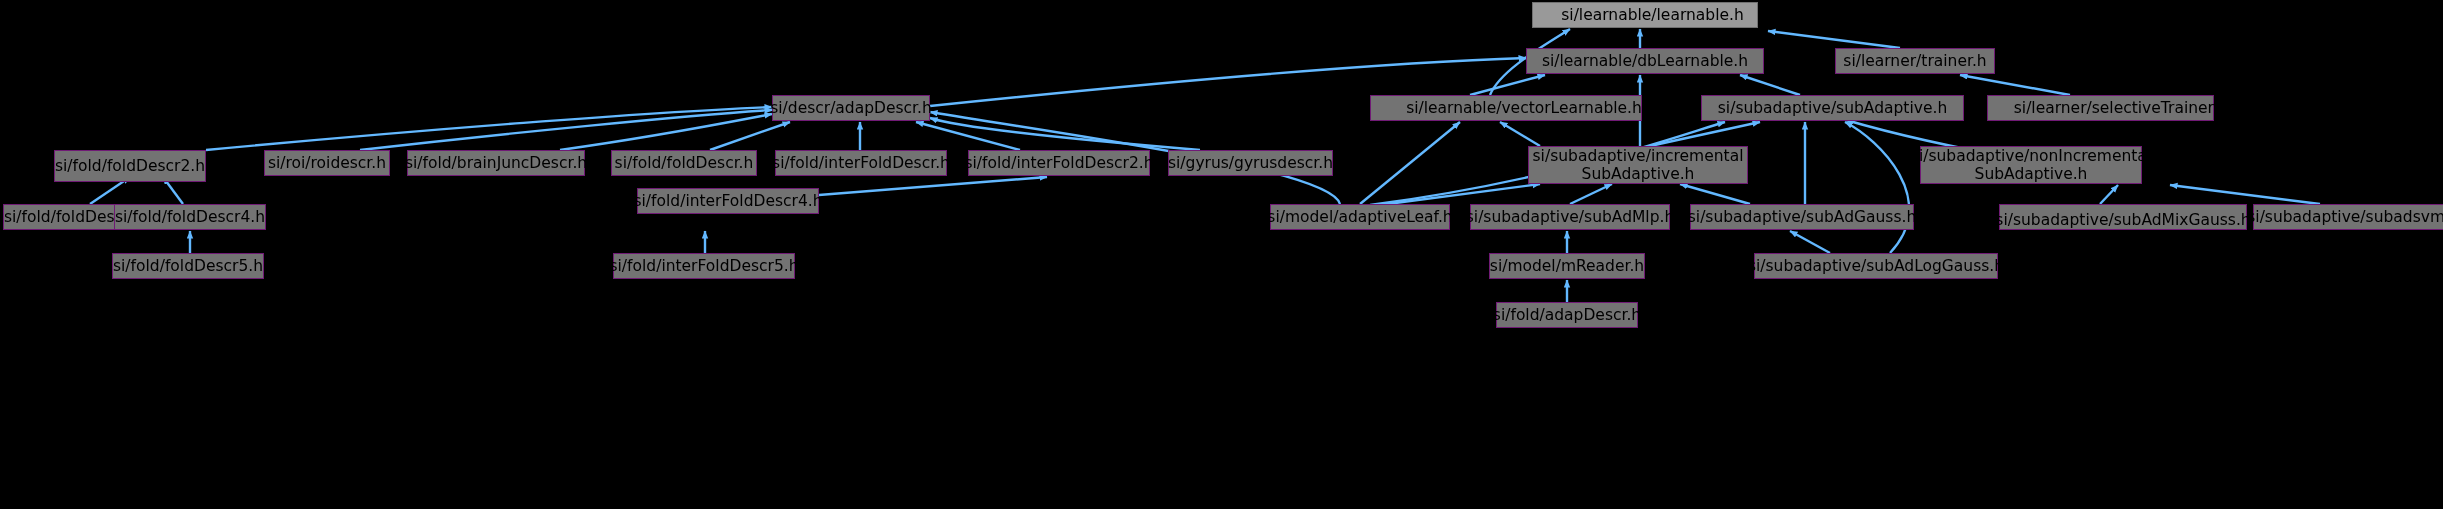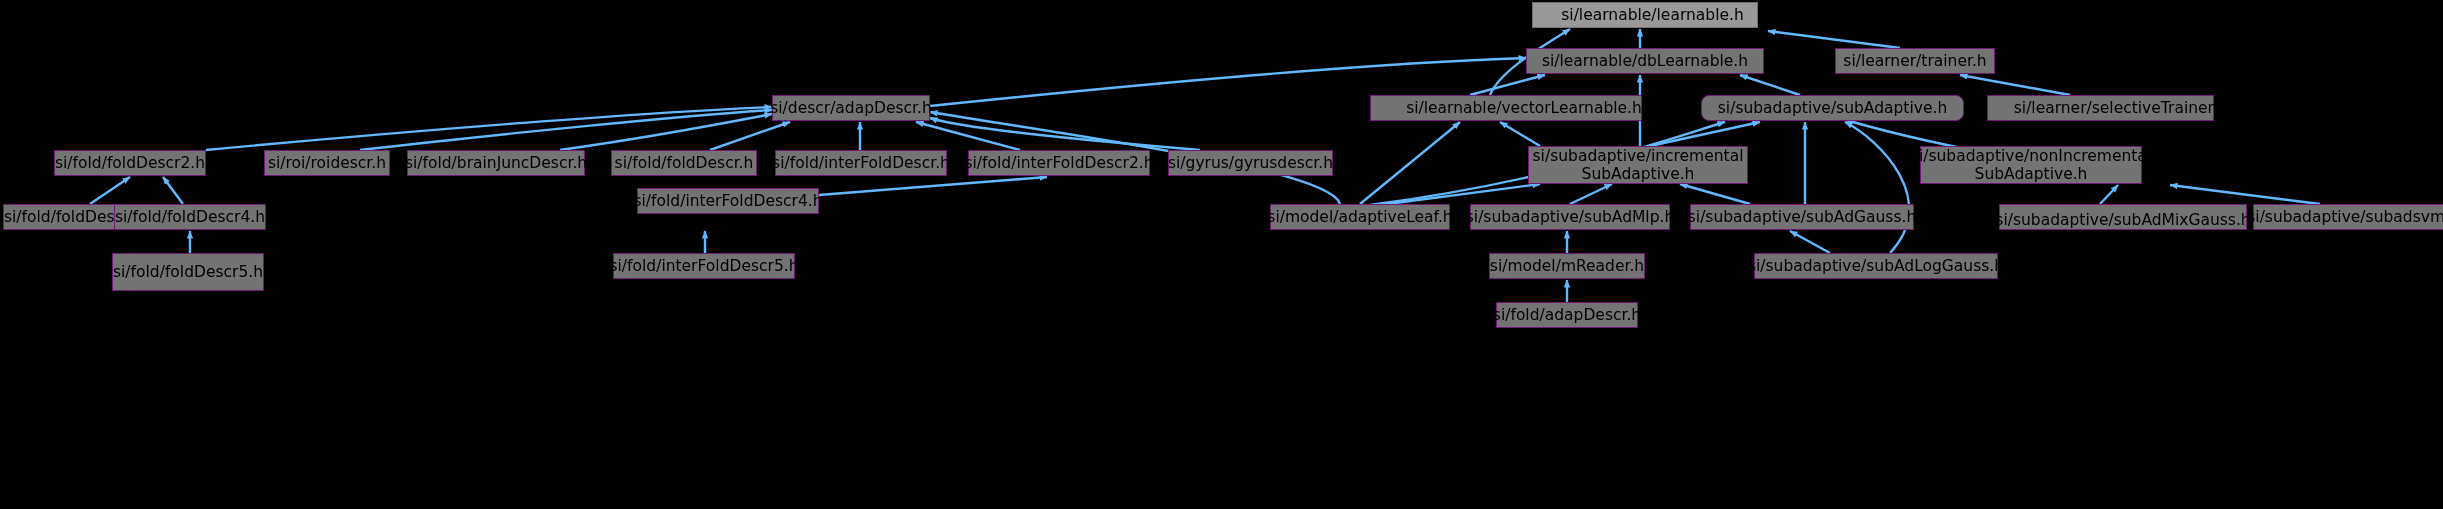--- a/index.html
+++ b/index.html
@@ -60,40 +60,40 @@
         <path d="M 1567 253 L 1567 231" fill="none" stroke="#63b8ff" stroke-width="2.4" marker-end="url(#arrowhead)"></path>
         <path d="M 1567 302 L 1567 280" fill="none" stroke="#63b8ff" stroke-width="2.4" marker-end="url(#arrowhead)"></path>
       </g>
   </svg>
   <div id="nodes">
       <div class="node root" style="left: 1532px; top: 2px; width: 226px; height: 26px; background: rgb(153, 153, 153);"><span>si/learnable/learnable.h</span></div>
       <div class="node" style="left: 1526px; top: 48px; width: 238px; height: 26px;"><span>si/learnable/dbLearnable.h</span></div>
       <div class="node" style="left: 1835px; top: 48px; width: 160px; height: 26px;"><span>si/learner/trainer.h</span></div>
       <div class="node" style="left: 772px; top: 95px; width: 158px; height: 26px;"><span>si/descr/adapDescr.h</span></div>
       <div class="node" style="left: 1370px; top: 95px; width: 272px; height: 26px; padding-left: 36px;"><span>si/learnable/vectorLearnable.h</span></div>
-      <div class="node" style="left: 1701px; top: 95px; width: 263px; height: 26px; border-radius: 8px;"><span>si/subadaptive/subAdaptive.h</span></div>
+      <div class="node" style="left: 1701px; top: 95px; width: 263px; height: 26px;"><span>si/subadaptive/subAdaptive.h</span></div>
       <div class="node" style="left: 1987px; top: 95px; width: 227px; height: 26px; padding-left: 40px;"><span>si/learner/selectiveTrainer.h</span></div>
-      <div class="node" style="left: 54px; top: 150px; width: 152px; height: 26px;"><span>si/fold/foldDescr2.h</span></div>
+      <div class="node" style="left: 54px; top: 150px; width: 152px; height: 32px;"><span>si/fold/foldDescr2.h</span></div>
       <div class="node" style="left: 264px; top: 150px; width: 126px; height: 26px;"><span>si/roi/roidescr.h</span></div>
       <div class="node" style="left: 407px; top: 150px; width: 178px; height: 26px;"><span>si/fold/brainJuncDescr.h</span></div>
       <div class="node" style="left: 611px; top: 150px; width: 146px; height: 26px;"><span>si/fold/foldDescr.h</span></div>
       <div class="node" style="left: 775px; top: 150px; width: 172px; height: 26px;"><span>si/fold/interFoldDescr.h</span></div>
       <div class="node" style="left: 968px; top: 150px; width: 182px; height: 26px;"><span>si/fold/interFoldDescr2.h</span></div>
       <div class="node" style="left: 1168px; top: 150px; width: 165px; height: 26px;"><span>si/gyrus/gyrusdescr.h</span></div>
       <div class="node two-line" style="left: 1528px; top: 146px; width: 220px; height: 38px;"><span>si/subadaptive/incremental
 SubAdaptive.h</span></div>
       <div class="node two-line" style="left: 1920px; top: 146px; width: 222px; height: 38px;"><span>si/subadaptive/nonIncremental
 SubAdaptive.h</span></div>
       <div class="node" style="left: 3px; top: 204px; width: 152px; height: 26px;"><span>si/fold/foldDescr3.h</span></div>
       <div class="node" style="left: 114px; top: 204px; width: 152px; height: 26px;"><span>si/fold/foldDescr4.h</span></div>
       <div class="node" style="left: 613px; top: 188px; width: 182px; height: 26px; margin-left: 24px;"><span>si/fold/interFoldDescr4.h</span></div>
       <div class="node" style="left: 1270px; top: 204px; width: 180px; height: 26px;"><span>si/model/adaptiveLeaf.h</span></div>
       <div class="node" style="left: 1470px; top: 204px; width: 200px; height: 26px;"><span>si/subadaptive/subAdMlp.h</span></div>
       <div class="node" style="left: 1690px; top: 204px; width: 224px; height: 26px;"><span>si/subadaptive/subAdGauss.h</span></div>
       <div class="node" style="left: 1999px; top: 204px; width: 248px; height: 26px; align-items: flex-end;"><span>si/subadaptive/subAdMixGauss.h</span></div>
       <div class="node" style="left: 2253px; top: 204px; width: 201px; height: 26px;"><span>si/subadaptive/subadsvm.h</span></div>
-      <div class="node" style="left: 112px; top: 253px; width: 152px; height: 38px;"><span>si/fold/foldDescr5.h</span></div>
+      <div class="node" style="left: 112px; top: 253px; width: 152px; height: 26px;"><span>si/fold/foldDescr5.h</span></div>
       <div class="node" style="left: 613px; top: 253px; width: 182px; height: 26px;"><span>si/fold/interFoldDescr5.h</span></div>
       <div class="node" style="left: 1489px; top: 253px; width: 156px; height: 26px;"><span>si/model/mReader.h</span></div>
       <div class="node" style="left: 1754px; top: 253px; width: 244px; height: 26px;"><span>si/subadaptive/subAdLogGauss.h</span></div>
       <div class="node" style="left: 1496px; top: 302px; width: 142px; height: 26px;"><span>si/fold/adapDescr.h</span></div>
     </div>
 </div>
 
 </body></html>

